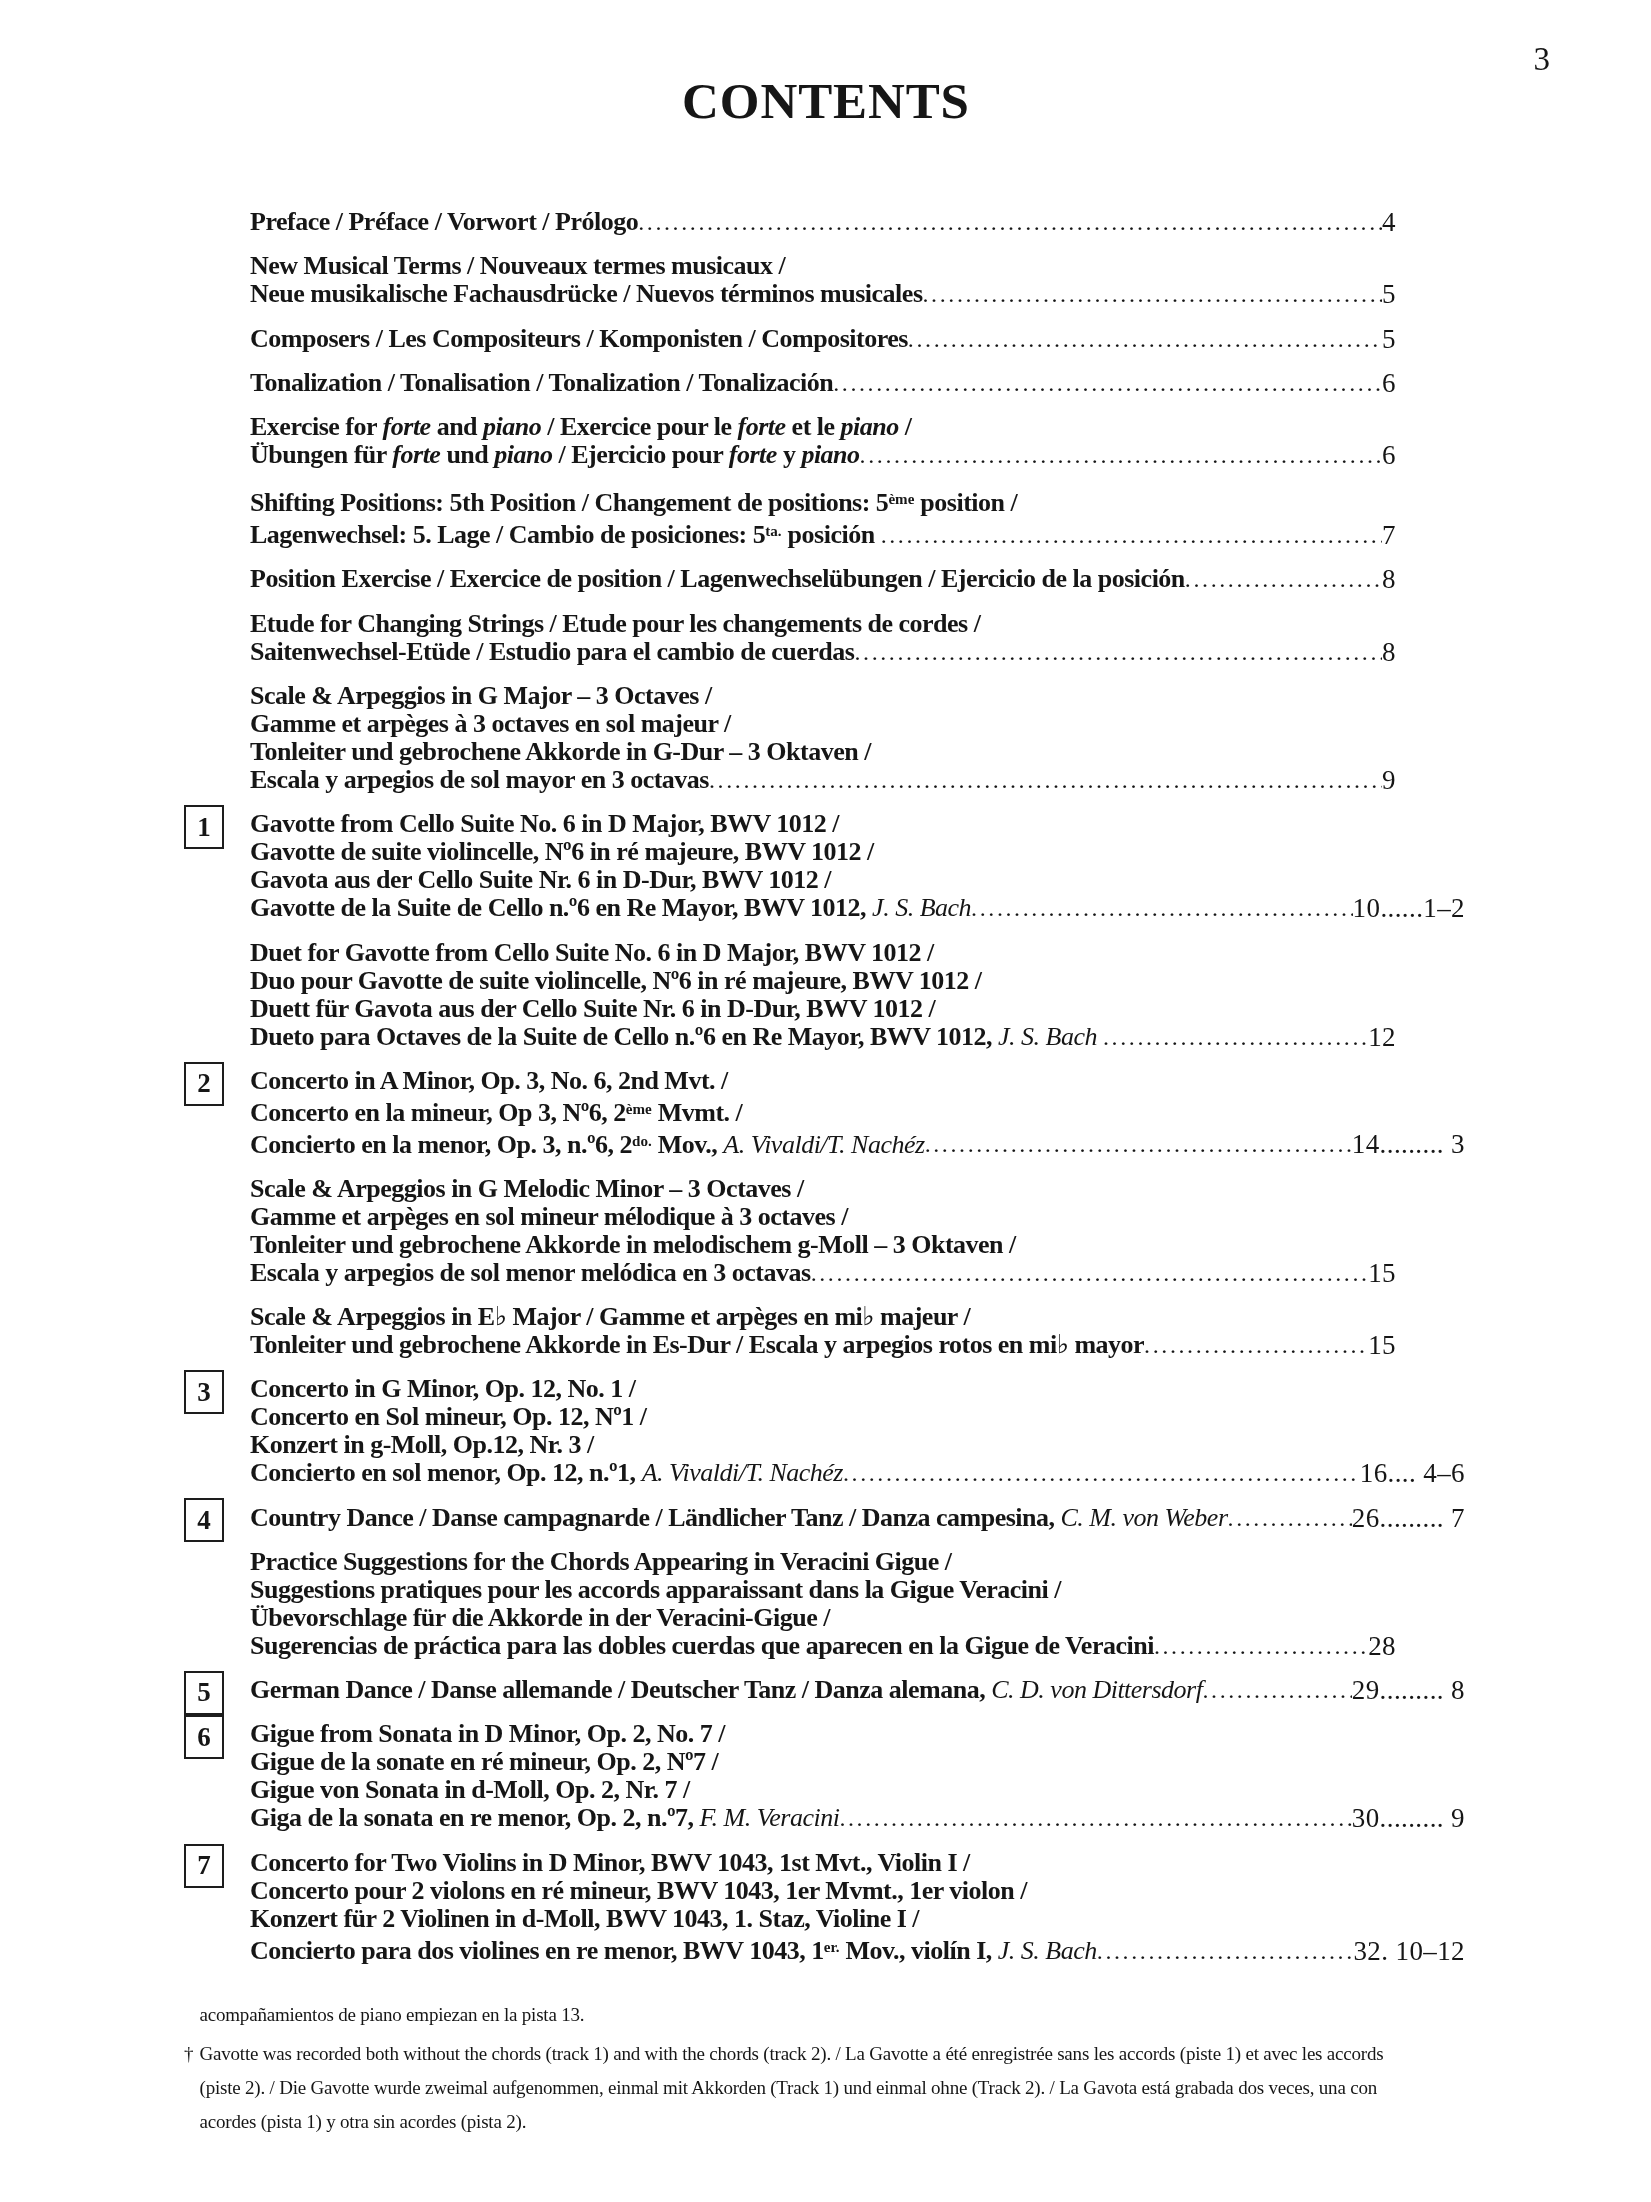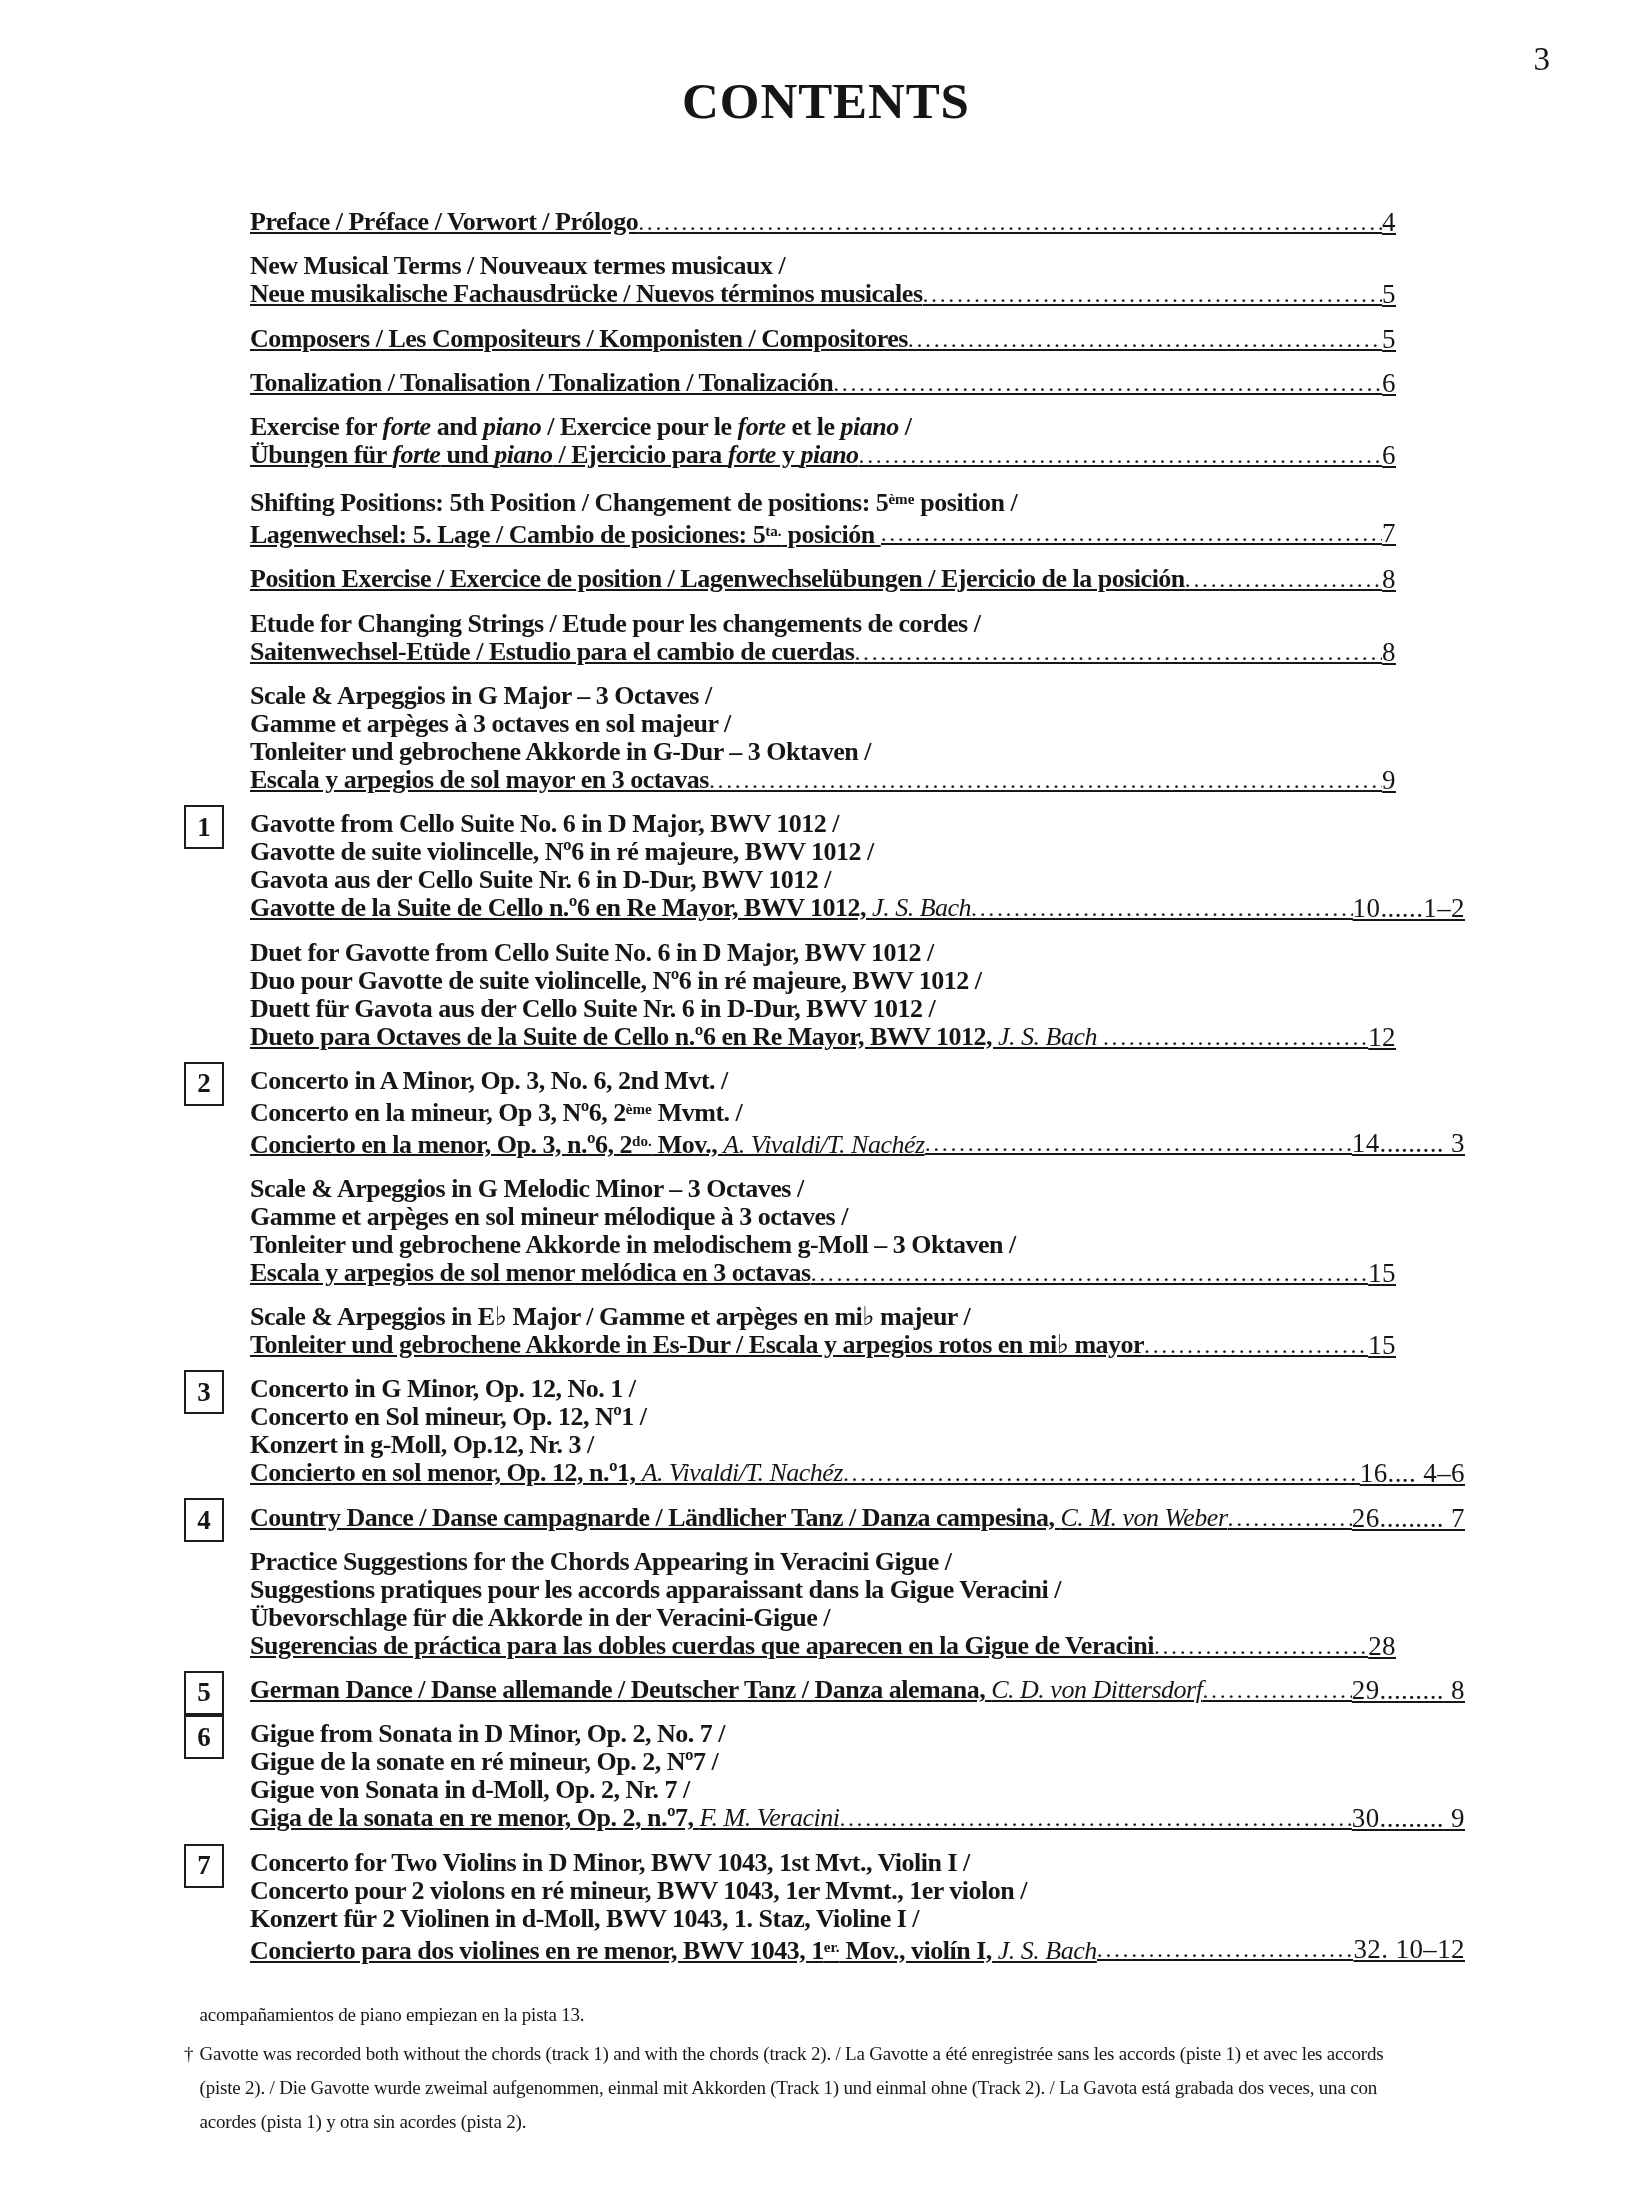--- a/index.html
+++ b/index.html
@@ -16,21 +16,21 @@
     margin:76px 0 0 0;line-height:1;
   }
   #toc{
     margin:81px 0 0 250px;width:1215px;
   }
   .toc-block{position:relative;margin-bottom:16.3px;}
   .toc-line{
     font-size:26px;line-height:28px;font-weight:bold;letter-spacing:-0.5px;
     white-space:nowrap;
   }
-  .toc-line.last{display:flex;align-items:center;text-decoration:underline;}
+  .toc-line.last{display:flex;align-items:flex-end;}
   .toc-line.no-track{margin-right:69px;}
   .txt{white-space:pre;flex:0 0 auto;}
   .seg{white-space:pre;}
   .seg-i{font-style:italic;font-weight:normal;white-space:pre;}
   .seg-bi{font-style:italic;white-space:pre;}
   .seg-sup{font-size:58%;vertical-align:0.45em;letter-spacing:0;white-space:pre;}
   .dots{
     flex:1 1 auto;overflow:hidden;white-space:nowrap;min-width:12px;
     font-weight:normal;font-size:24px;letter-spacing:2.6px;
   }
@@ -86,21 +86,21 @@
     <div class="toc-block">
       <div class="toc-line last no-track">
         <span class="txt"><span class="seg">Tonalization / Tonalisation / Tonalization / Tonalización</span></span>
         <span class="dots"></span>
         <span class="tail">6</span>
       </div>
     </div>
     <div class="toc-block">
       <div class="toc-line"><span class="txt"><span class="seg">Exercise for </span><span class="seg-bi">forte</span><span class="seg"> and </span><span class="seg-bi">piano</span><span class="seg"> / Exercice pour le </span><span class="seg-bi">forte</span><span class="seg"> et le </span><span class="seg-bi">piano</span><span class="seg"> /</span></span></div>
       <div class="toc-line last no-track">
-        <span class="txt"><span class="seg">Übungen für </span><span class="seg-bi">forte</span><span class="seg"> und </span><span class="seg-bi">piano</span><span class="seg"> / Ejercicio para </span><span class="seg-bi">forte</span><span class="seg"> y </span><span class="seg-bi">piano</span></span>
+        <span class="txt"><span class="seg">Übungen für </span><span class="seg-bi">forte</span><span class="seg"> und </span><span class="seg-bi">piano</span><span class="seg"> / Ejercicio pour </span><span class="seg-bi">forte</span><span class="seg"> y </span><span class="seg-bi">piano</span></span>
         <span class="dots"></span>
         <span class="tail">6</span>
       </div>
     </div>
     <div class="toc-block">
       <div class="toc-line"><span class="txt"><span class="seg">Shifting Positions: 5th Position / Changement de positions: 5</span><span class="seg-sup">ème</span><span class="seg"> position /</span></span></div>
       <div class="toc-line last no-track">
         <span class="txt"><span class="seg">Lagenwechsel: 5. Lage / Cambio de posiciones: 5</span><span class="seg-sup">ta.</span><span class="seg"> posición </span></span>
         <span class="dots"></span>
         <span class="tail">7</span>

